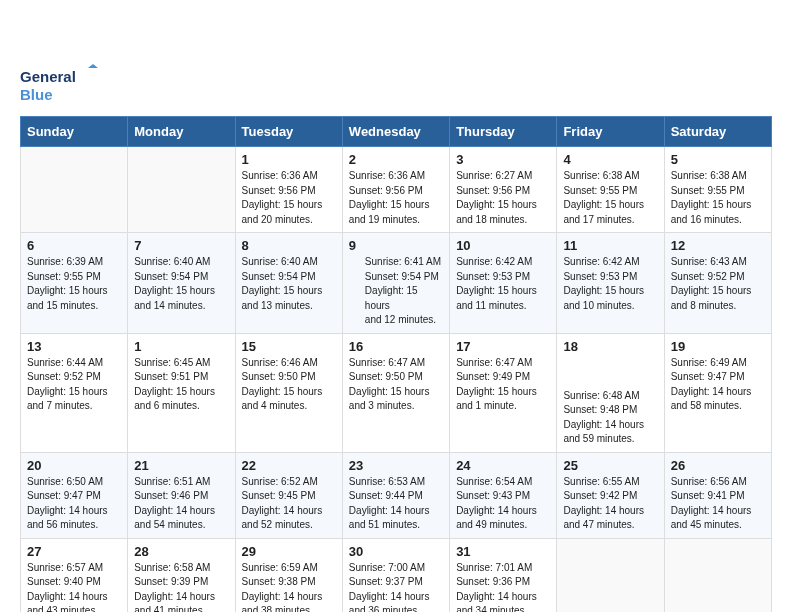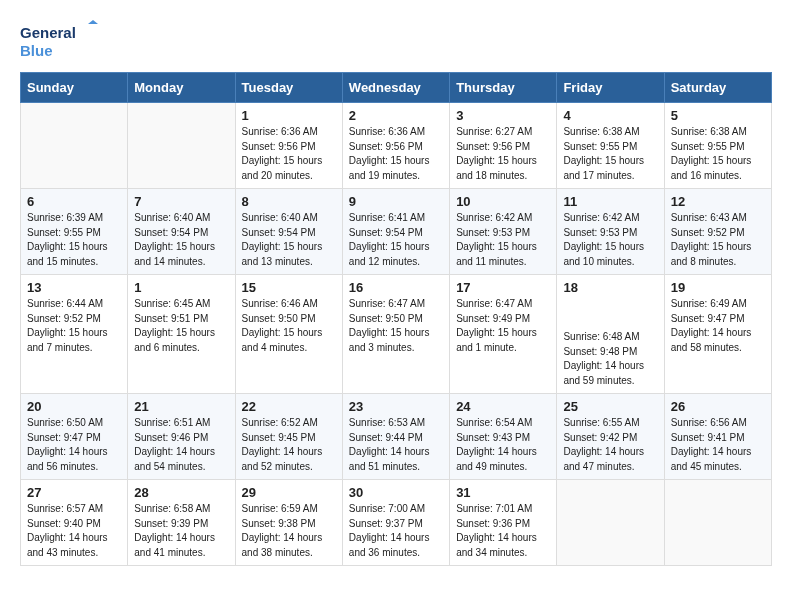--- a/index.html
+++ b/index.html
@@ -8,20 +8,21 @@
       background: #fff;
       width: 792px;
       min-height: 612px;
       padding: 20px;
     }
     .header {
       display: flex;
       justify-content: space-between;
       align-items: flex-start;
       margin-bottom: 10px;
+      margin-top: 44px;
     }
     .logo {
       display: flex;
       align-items: center;
       gap: 6px;
     }
     .title-block {
       text-align: right;
     }
     .month-title {
@@ -160,21 +161,21 @@
         </td>
         <td>
           <div class="day-number">8</div>
           <div class="day-detail" style="white-space: pre-line;">Sunrise: 6:40 AM
 Sunset: 9:54 PM
 Daylight: 15 hours
 and 13 minutes.</div>
         </td>
         <td>
           <div class="day-number">9</div>
-          <div class="day-detail" style="white-space: pre-line;">Sunrise: 6:41 AM
+          <div class="day-detail" style="white-space: pre-line; margin-left: 16px;">Sunrise: 6:41 AM
 Sunset: 9:54 PM
 Daylight: 15 hours
 and 12 minutes.</div>
         </td>
         <td>
           <div class="day-number">10</div>
           <div class="day-detail" style="white-space: pre-line;">Sunrise: 6:42 AM
 Sunset: 9:53 PM
 Daylight: 15 hours
 and 11 minutes.</div>

